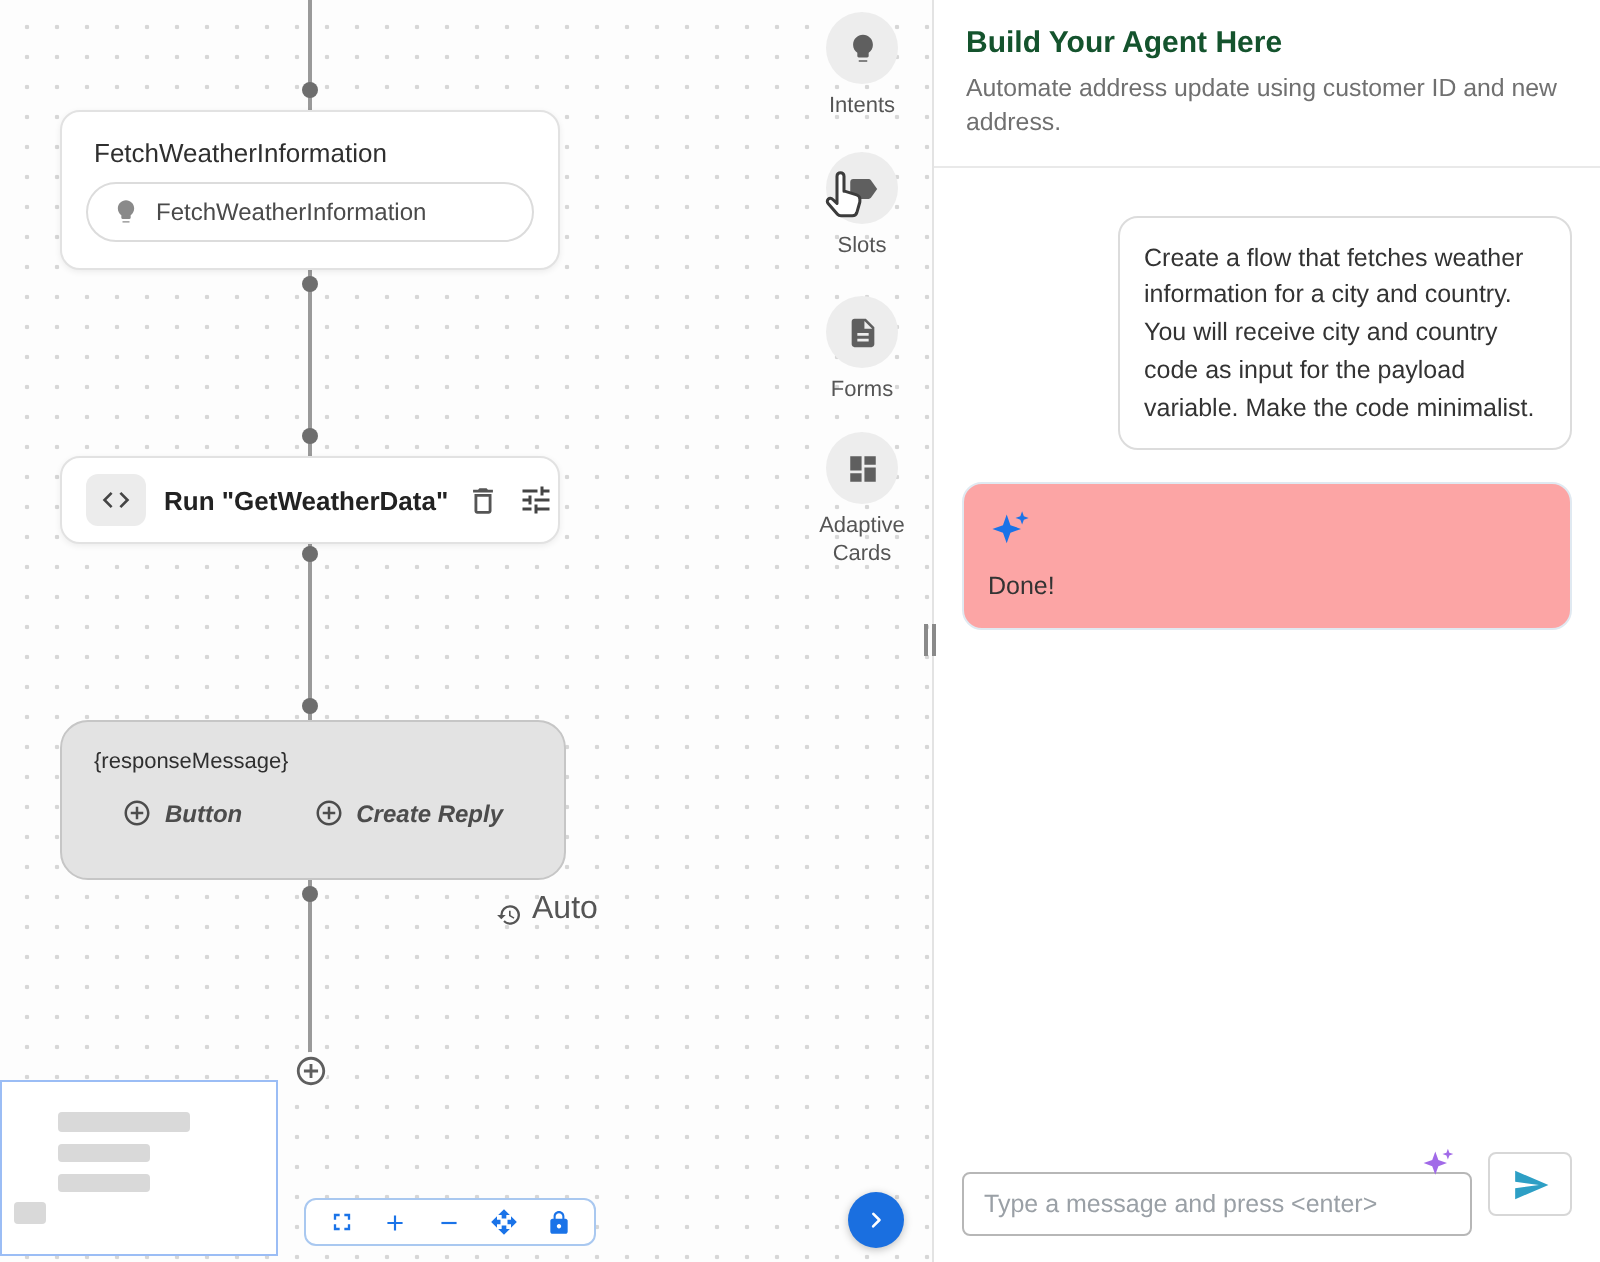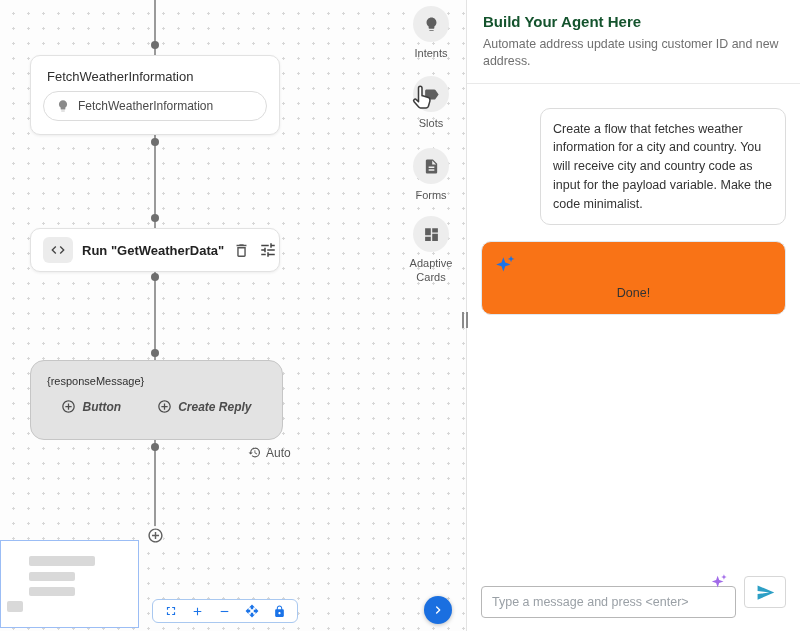--- a/index.html
+++ b/index.html
@@ -35,21 +35,21 @@
   .code-chip { width:30px; height:26px; background:#ececec; border-radius:6px; display:flex; align-items:center; justify-content:center; flex:0 0 auto; }
   .script-label { flex:1; font-size:13px; font-weight:bold; color:#222; white-space:nowrap; }
   .icon-btn { display:flex; align-items:center; justify-content:center; cursor:pointer; }
   .node-message {
     left:30px; top:360px; width:253px; height:80px; background:#e3e3e3;
     border:1px solid #c6c6c6; border-radius:14px;
   }
   .msg-label { padding:14px 16px 0 16px; font-size:11px; color:#2f2f2f; }
   .msg-actions { display:flex; justify-content:center; gap:36px; margin-top:12px; }
   .msg-action { display:flex; align-items:center; gap:6px; font-size:12px; font-weight:bold; color:#4c4c4c; cursor:pointer;font-style:italic; }
-  .auto-tag { position:absolute; left:248px; top:446px; display:flex; align-items:flex-start; gap:5px; font-size:12px; color:#555; z-index:2; }
+  .auto-tag { position:absolute; left:248px; top:446px; display:flex; align-items:flex-end; gap:5px; font-size:16px; color:#555; z-index:2; }
   .add-node { position:absolute; left:146px; top:526px; width:18px; height:18px; background:#fdfdfd; border-radius:50%; z-index:2; display:flex; align-items:center; justify-content:center; cursor:pointer; }
   
   .minimap { position:absolute; left:0; top:540px; width:139px; height:88px; background:#fff; border:1px solid #9bbdf5; z-index:3; }
   .mm-bar { position:absolute; background:#d9d9d9; border-radius:2px; }
   
   .zoom-toolbar {
     position:absolute; left:152px; top:599px; width:146px; height:24px; background:#fff;
     border:1px solid #a9c8f0; border-radius:6px; display:flex; align-items:center; justify-content:space-around;
     z-index:3; padding:0 4px;
   }
@@ -67,27 +67,26 @@
   
   .panel {
     position:absolute; left:466px; top:0; width:334px; height:631px; background:#fff;
     border-left:1px solid #e3e3e3; display:flex; flex-direction:column;
   }
   .panel-header { padding:13px 16px 12px 16px; border-bottom:1px solid #e9e9e9; }
   .panel-title { font-size:15px; font-weight:bold; color:#14532d; }
   .panel-subtitle { margin-top:6px; font-size:12.4px; color:#707070; line-height:1.4; max-width:300px; }
   .chat-area { flex:1; position:relative; padding:24px 14px 0 14px; overflow:hidden; }
   .user-bubble {
-    margin-left:auto; width:246px; background:#fff; border:1px solid #dcdcdc; border-radius:10px;
+    margin-left:auto; width:227px; background:#fff; border:1px solid #dcdcdc; border-radius:10px;
     padding:11px 12px; font-size:12.5px; line-height:1.5; color:#333;
   }
   .agent-bubble {
-    margin-top:16px; background:#f97316; border:1px solid #e0e9f1; border-radius:10px;
+    margin-top:16px; background:#fca5a5; border:1px solid #e0e9f1; border-radius:10px;
     padding:12px 12px 14px 12px;
-    text-align:center;
   }
   .agent-bubble .msg-text { margin-top:10px; font-size:12.5px; color:#333; }
   .resize-handle { position:absolute; left:-5px; top:312px; width:8px; height:20px; display:flex; gap:2px; z-index:7; cursor:col-resize; }
   .resize-handle i { width:2px; height:16px; background:#8a8a8a; display:block; }
   .input-bar { display:flex; align-items:center; gap:8px; padding:0 14px 13px 14px; }
   .input-wrap { position:relative; flex:1; }
   .input-wrap input {
     width:100%; height:32px; border:1px solid #b7b7b7; border-radius:4px; background:#fff;
     padding:0 32px 0 10px; font-size:12.5px; color:#333; font-family:"Liberation Sans", sans-serif; outline:none;margin-top:20px;
   }

